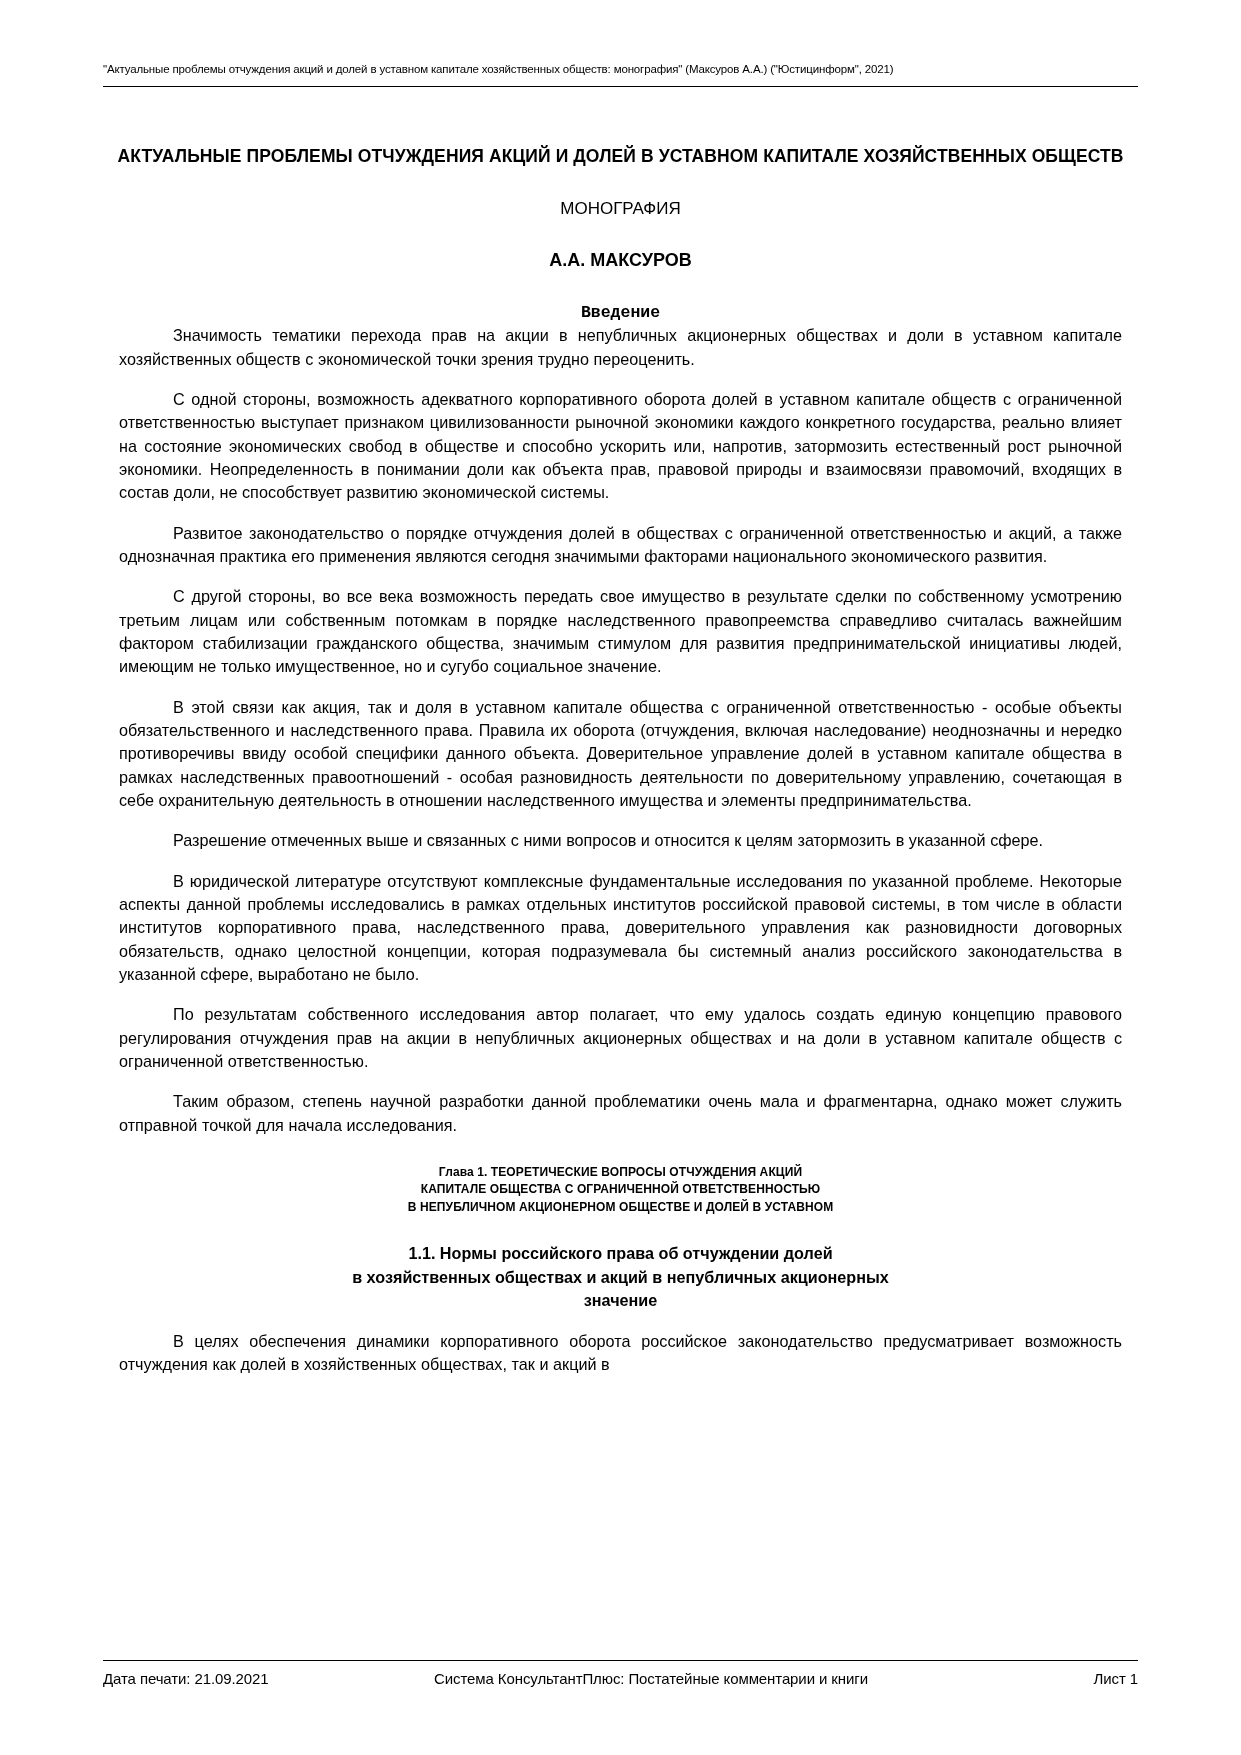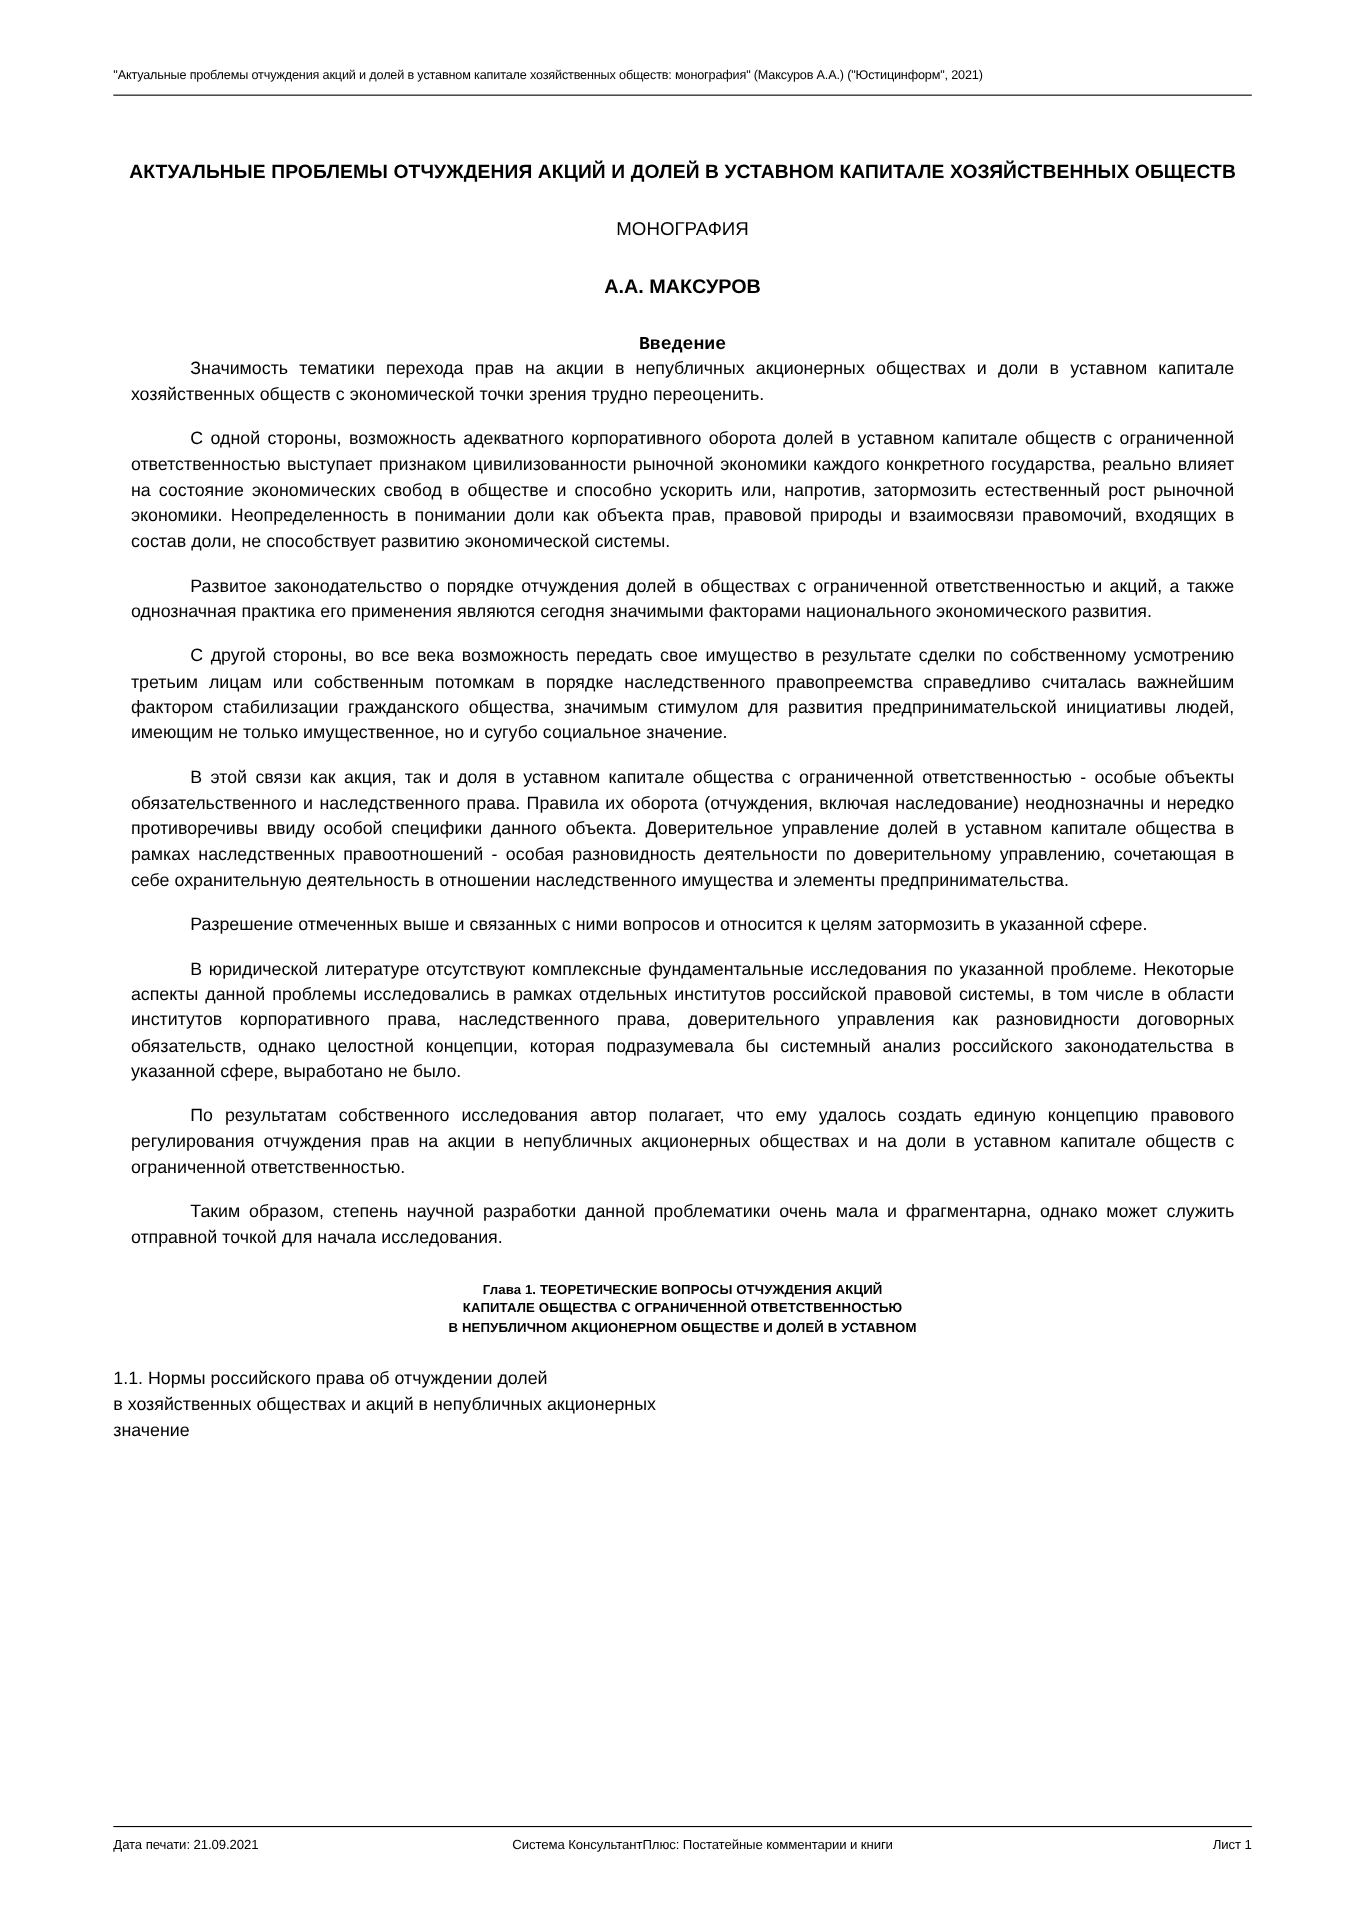--- a/index.html
+++ b/index.html
@@ -97,23 +97,23 @@
     text-align: center;
     font-size: 12px;
     font-weight: bold;
     line-height: 1.45;
     letter-spacing: 0.1px;
   }
   .chapter-heading .ln { display: block; }
 
   .subchapter-heading {
     margin-top: 26px;
-    text-align: left;
+    text-align: center;
     font-size: 16.2px;
-    font-weight: normal;
+    font-weight: bold;
     line-height: 1.45;
   }
   .subchapter-heading .ln { display: block; }
 
   .after-subchapter {
     margin-top: 26px;
   }
 
   
   .doc-footer-wrap {
@@ -125,21 +125,21 @@
   .footer-rule {
     border-top: 1px solid #000;
     height: 0;
     margin-bottom: 9px;
   }
   .doc-footer {
     display: flex;
     flex-direction: row;
     align-items: baseline;
     justify-content: space-between;
-    font-size: 12px;
+    font-size: 15px;
     letter-spacing: -0.1px;
     white-space: nowrap;
   }
   .doc-footer .f-left { flex: 0 0 auto; text-align: left; }
   .doc-footer .f-center { flex: 1 1 auto; text-align: center; margin-left: -60px;}
   .doc-footer .f-right { flex: 0 0 auto; text-align: right; }
 </style>
 </head>
 <body>
 
@@ -173,20 +173,21 @@
       <span class="ln">КАПИТАЛЕ ОБЩЕСТВА С ОГРАНИЧЕННОЙ ОТВЕТСТВЕННОСТЬЮ</span>
       <span class="ln">В НЕПУБЛИЧНОМ АКЦИОНЕРНОМ ОБЩЕСТВЕ И ДОЛЕЙ В УСТАВНОМ</span>
     </div>
 
     <div class="subchapter-heading">
       <span class="ln">1.1. Нормы российского права об отчуждении долей</span>
       <span class="ln">в хозяйственных обществах и акций в непубличных акционерных</span>
       <span class="ln">значение</span>
     </div>
 
+    <p class="body after-subchapter">В целях обеспечения динамики корпоративного оборота российское законодательство предусматривает возможность отчуждения как долей в хозяйственных обществах, так и акций в</p>
 
   </div>
 
   <div class="doc-footer-wrap">
     <div class="footer-rule"></div>
     <div class="doc-footer">
       <div class="f-left">Дата печати: 21.09.2021</div>
       <div class="f-center">Система КонсультантПлюс: Постатейные комментарии и книги</div>
       <div class="f-right">Лист 1</div>
     </div>

